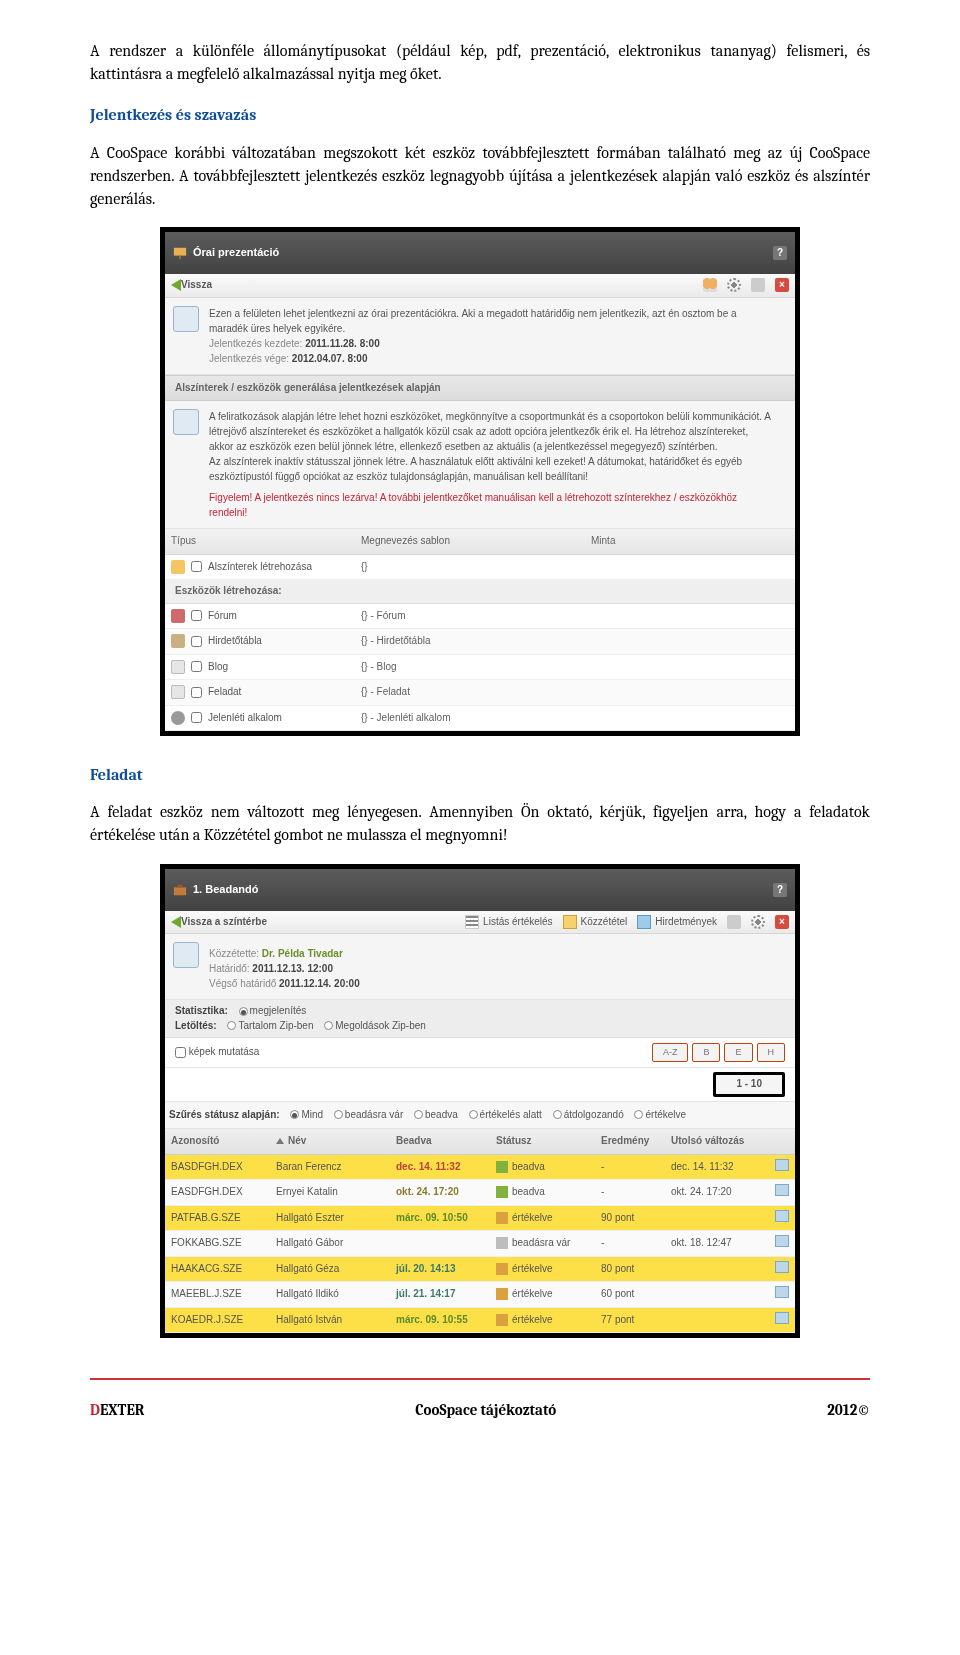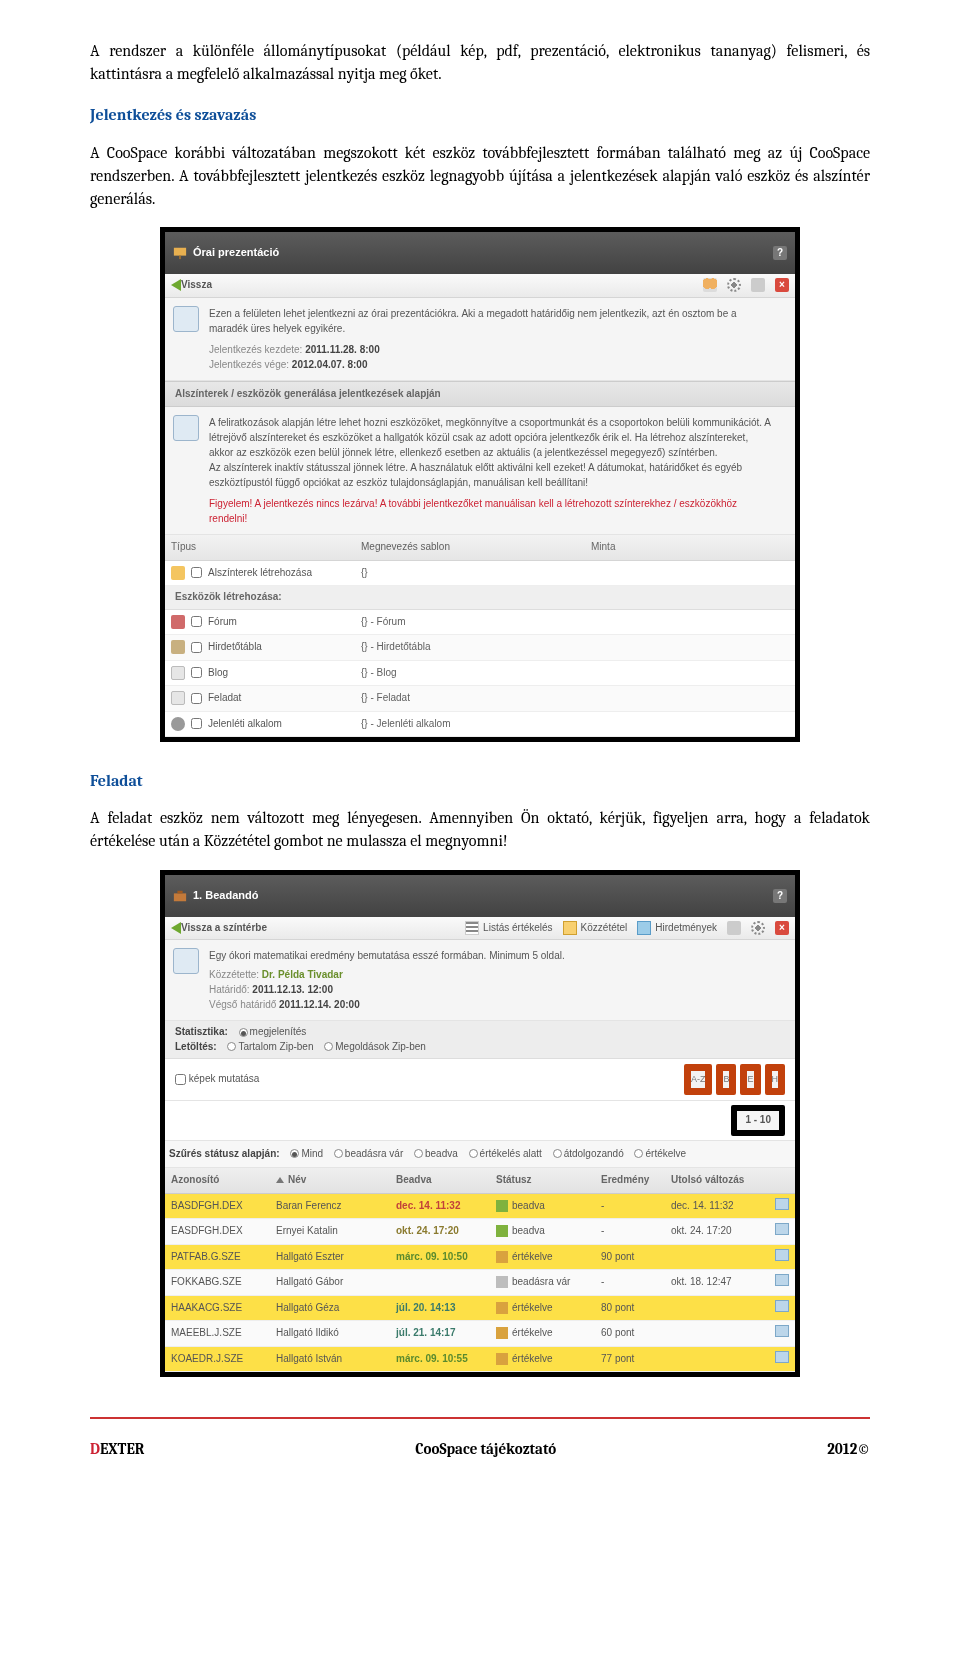--- a/index.html
+++ b/index.html
@@ -83,21 +83,21 @@
     padding: 8px 24px 8px 44px;
     position: relative;
     border-bottom: 1px solid #e4e4e4;
     line-height: 1.5;
   }
   .info-band .note-ic {
     position: absolute; left: 8px; top: 8px;
     width: 26px; height: 26px;
     background: #dfeaf3; border: 1px solid #9cb5cc; border-radius: 3px;
   }
-  .info-band .meta { color: #888; margin-top: 6px; }
+  .info-band .meta { color: #888; }
   .info-band .meta b { color: #444; }
   .info-band .warn { color: #c23; margin-top: 6px; }
 
   .section-band {
     background: linear-gradient(#e8e8e8, #dcdcdc);
     color: #666;
     font-weight: bold;
     padding: 5px 10px;
     border-top: 1px solid #ccc;
     border-bottom: 1px solid #ccc;
@@ -143,23 +143,23 @@
   .desc-band .dl { color: #888; }
   .desc-band .dl b { color: #444; }
 
   .stat-band { background: #ededed; padding: 4px 10px; border-bottom: 1px solid #ddd; }
   .stat-band .lbl { font-weight: bold; color: #444; }
   .rad { display:inline-block; width:9px; height:9px; border:1px solid #888; border-radius:50%; vertical-align:middle; margin:0 2px 0 8px; background:#fff;}
   .rad.on::after { content:''; display:block; width:5px; height:5px; background:#555; border-radius:50%; margin:2px auto; }
 
   .chk-band { background: #fff; padding: 5px 10px; border-bottom: 1px solid #e4e4e4; display:flex; align-items:center;}
   .chk-band .right { margin-left:auto; display:flex; gap:4px;}
-  .pill { display:inline-block; padding:2px 0; background:#f3f3f3; border:7px solid #c2410c; border-radius:2px; color:#777; font-size:9px;}
+  .pill { display:inline-block; padding:2px 10px; background:#f3f3f3; border:1px solid #c2410c; border-radius:2px; color:#777; font-size:9px;}
   .pager { background:#fff; text-align:right; padding:4px 10px; border-bottom:1px solid #e4e4e4;}
-  .pager .pg { display:inline-block; padding:2px 8px; border:6px solid #000000; background:#f5f5f5; border-radius:2px; font-weight:bold; color:#555;}
+  .pager .pg { display:inline-block; padding:2px 20px; border:3px solid #000000; background:#f5f5f5; border-radius:2px; font-weight:bold; color:#555;}
 
   .filter-band { background:#f7f7f7; padding:6px 4px; border-bottom:1px solid #e4e4e4;}
   .filter-band .lbl { font-weight:bold; color:#444;}
 
   .tbl-head { display:flex; background:linear-gradient(#efefef,#e2e2e2); font-weight:bold; color:#666; border-bottom:1px solid #ccc;}
   .tbl-row { display:flex; border-bottom:1px solid #eee; align-items:center; background:#fde047;}
   .tbl-row.alt { background:#fafafa;}
   .tc1 { width:105px; padding:5px 6px;}
   .tc2 { width:120px; padding:5px 6px;}
   .tc3 { width:100px; padding:5px 6px;}
@@ -335,21 +335,20 @@
         <span class="tb-ic ic-ann"></span>
         <span>Hirdetmények</span>
       </span>
     <span class="tb-ic ic-gray"></span>
     <span class="tb-ic ic-gear"></span>
     <span class="tb-ic ic-close">×</span>
   </div>
 
   <div class="desc-band">
     <span class="note-ic"></span>
-    <div>Egy ókori matematikai eredmény bemutatása esszé formában. Minimum 5 oldal.</div>
     <div class="by">
       <span>Közzétette:</span>
       <span class="name">Dr. Példa Tivadar</span>
     </div>
     <div class="dl">
       <span>Határidő:</span>
       <b>2011.12.13. 12:00</b><br>
       <span>Végső határidő</span>
       <b>2011.12.14. 20:00</b>
     </div>

